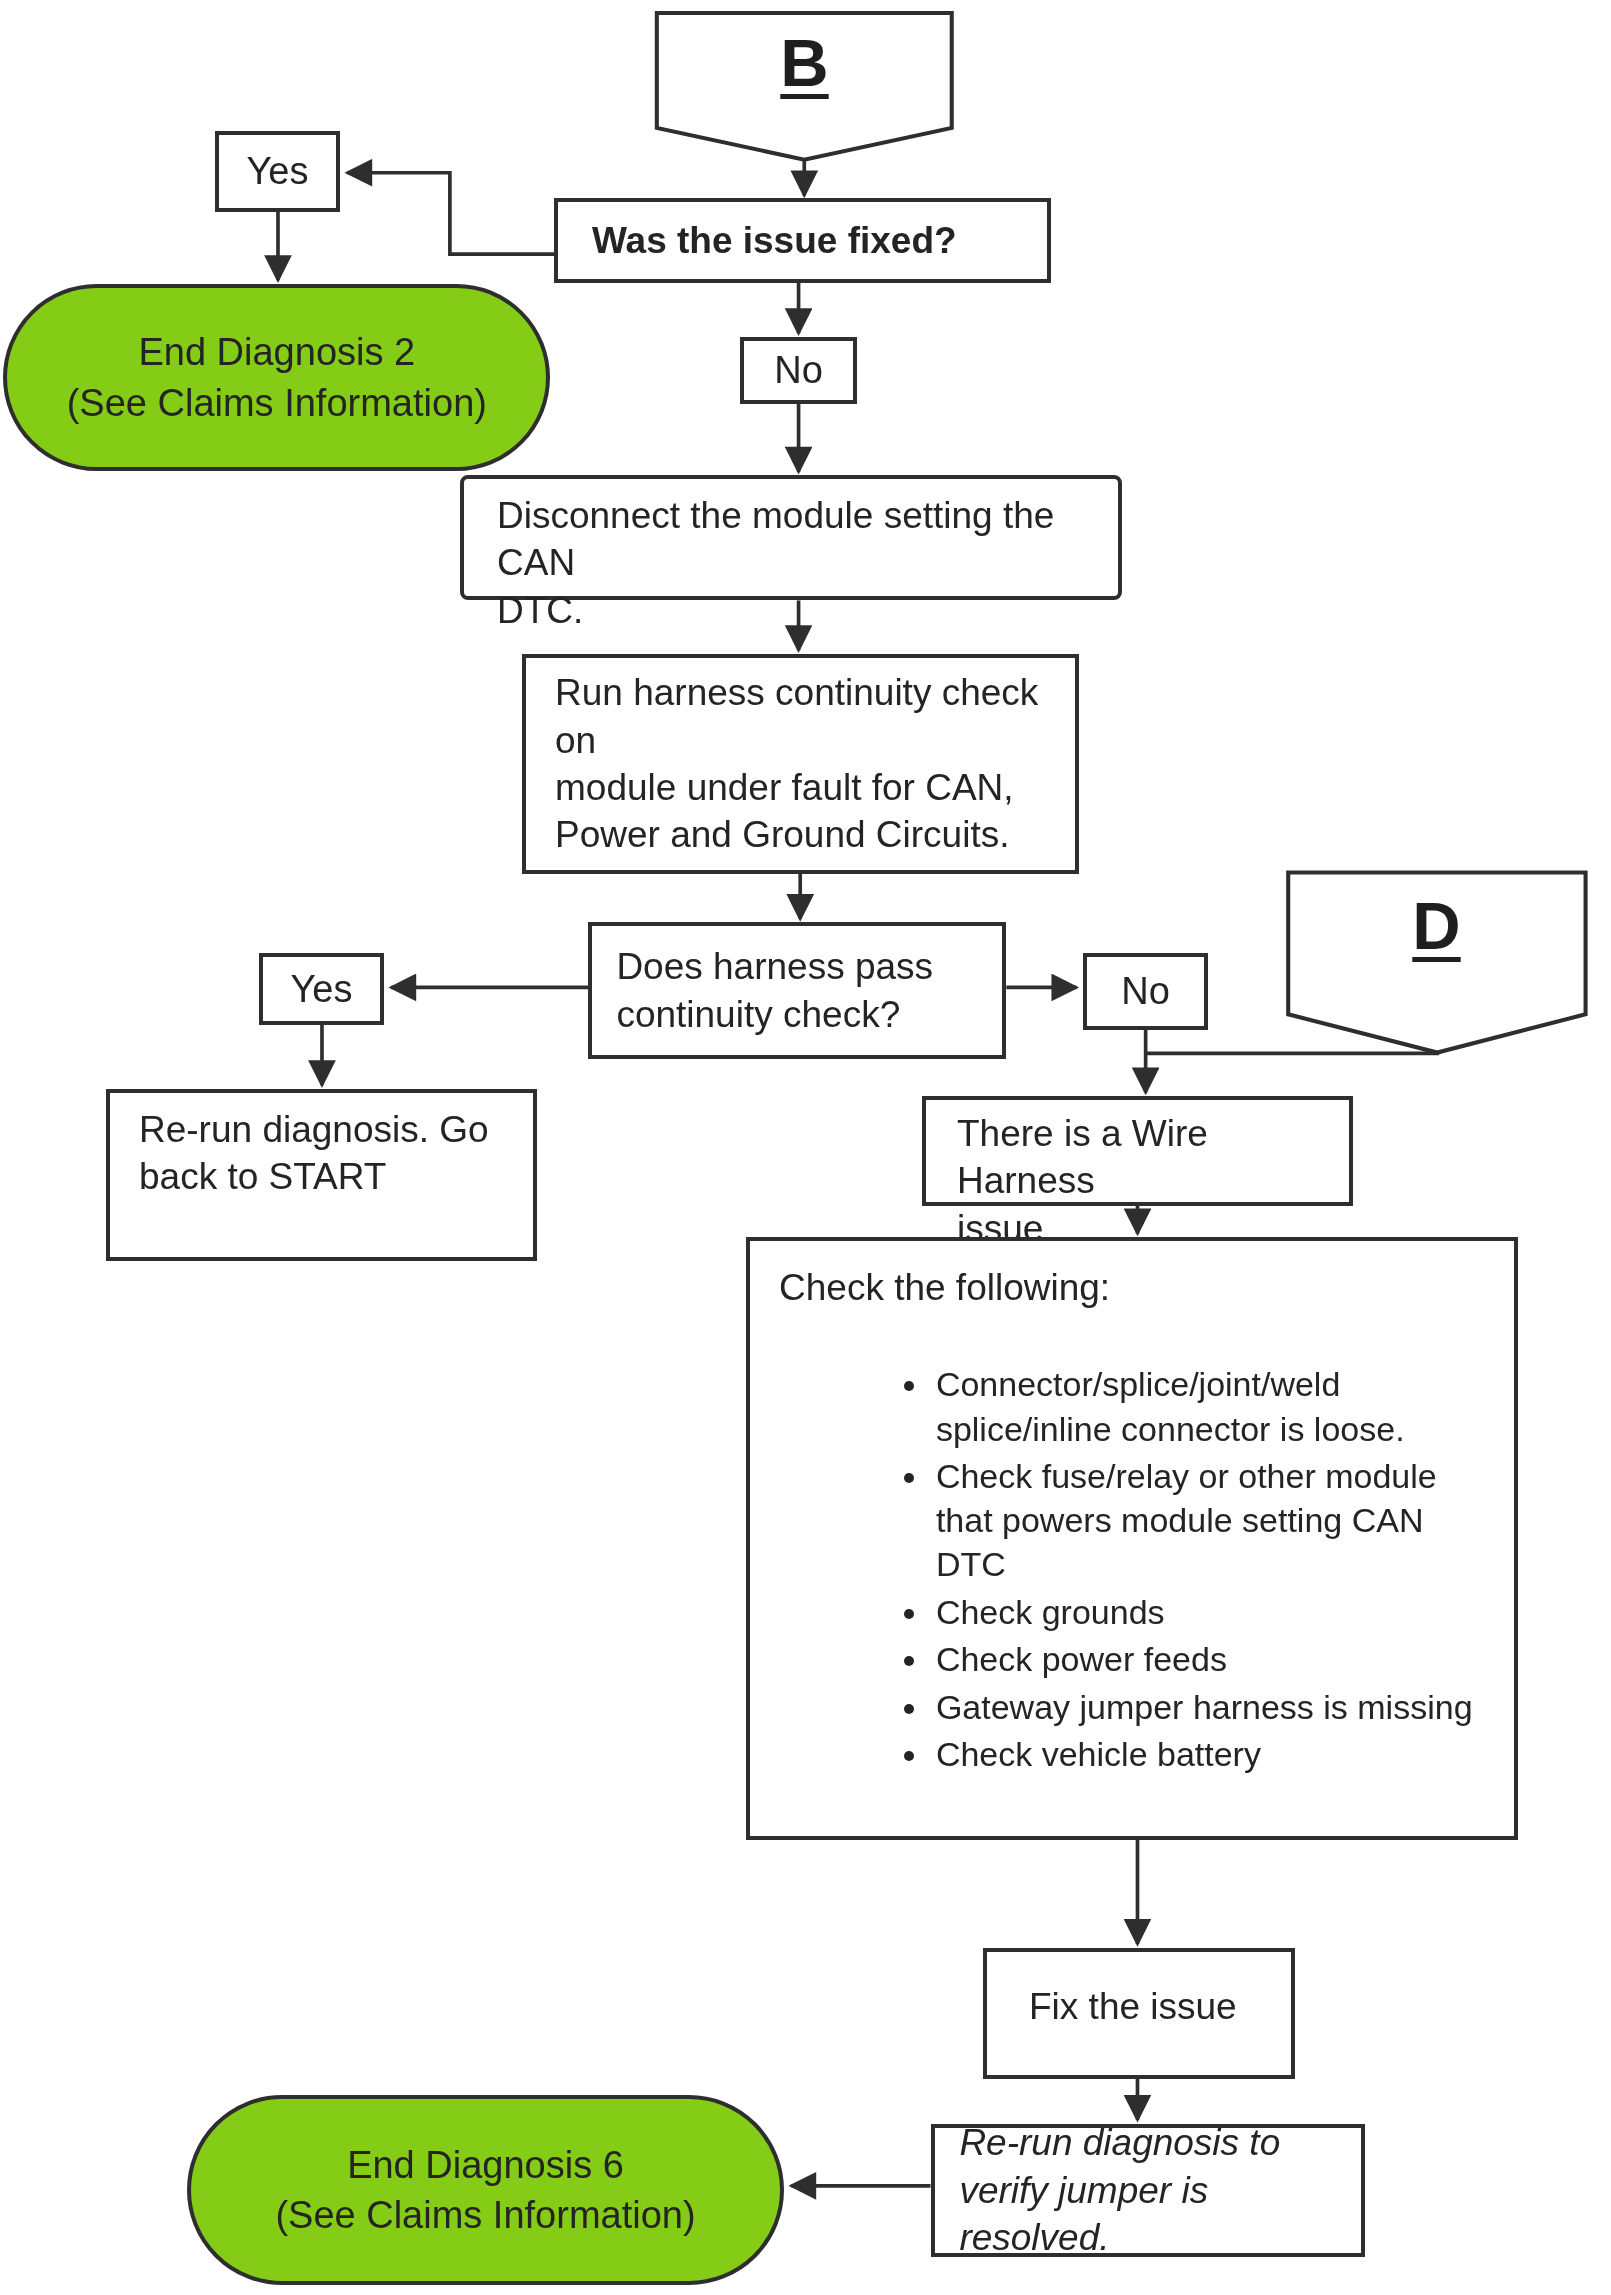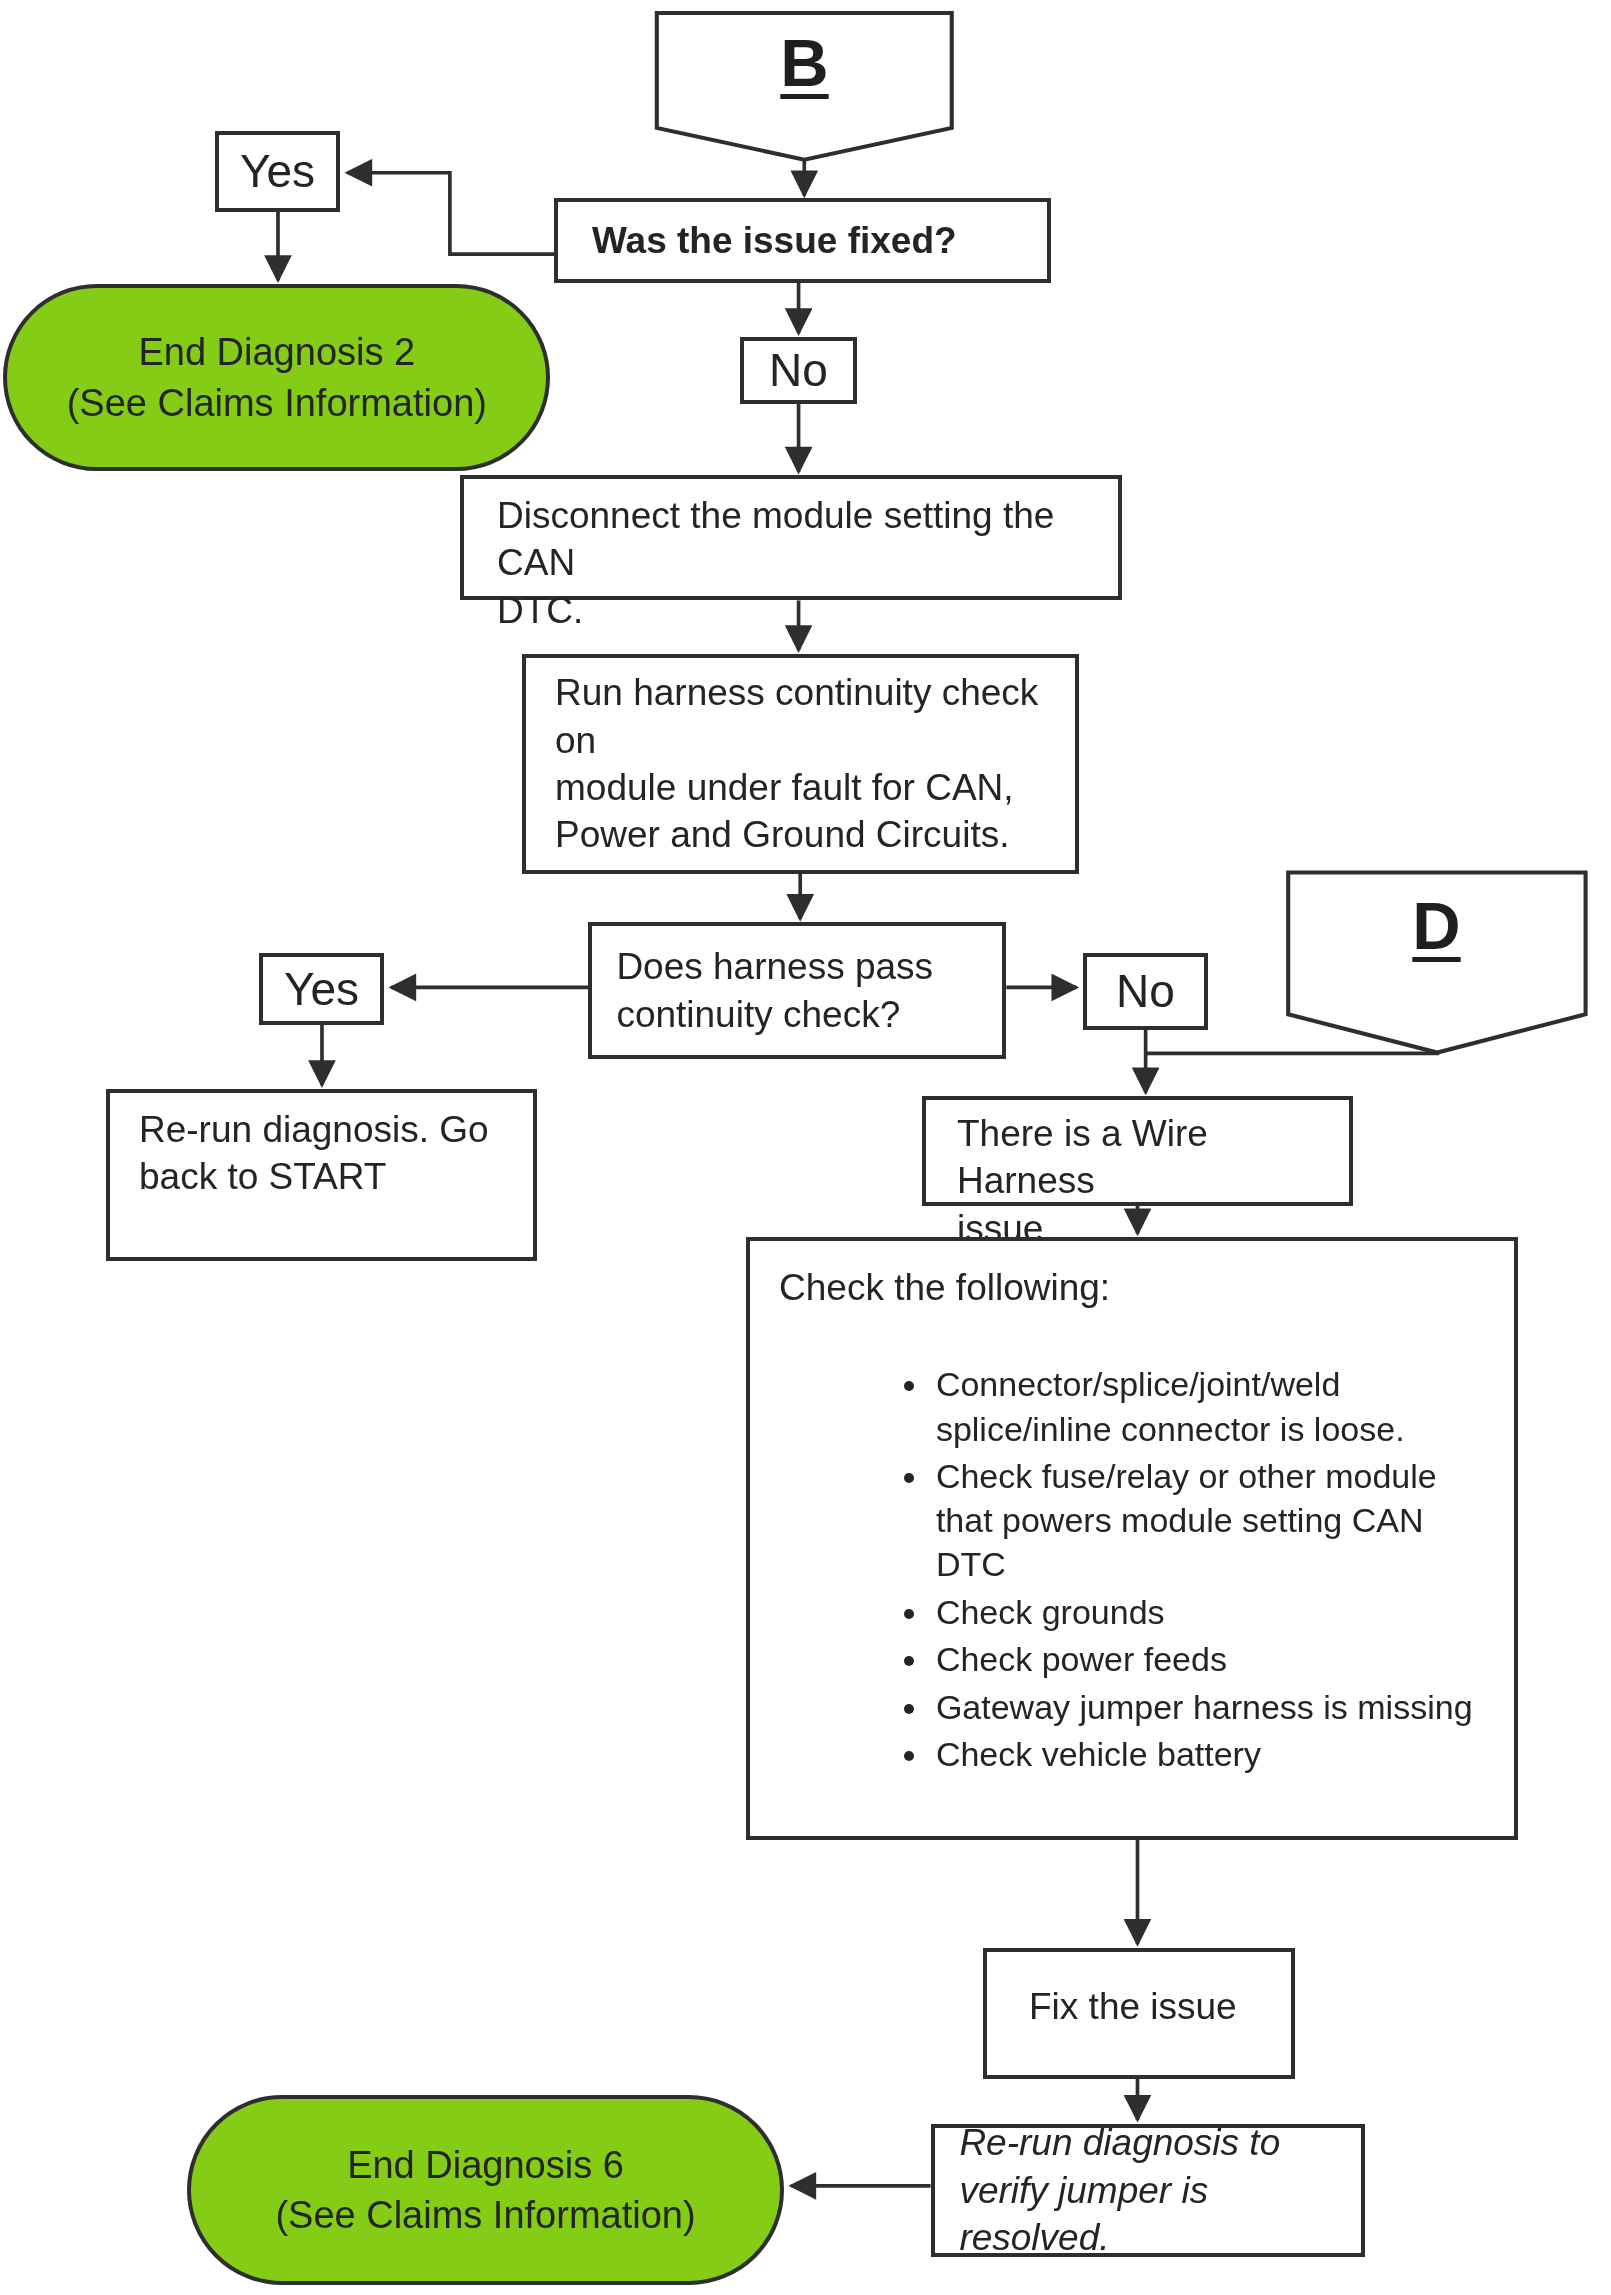--- a/index.html
+++ b/index.html
@@ -18,21 +18,21 @@
     box-sizing: border-box;
     border: 4.1px solid #2e2e2e;
     background: #ffffff;
     font-size: 37px;
     line-height: 1.28;
     color: #242424;
   }
   .center { display: flex; align-items: center; justify-content: center; text-align: center; }
   .vcenter { display: flex; align-items: center; }
   .vcol { display: flex; flex-direction: column; justify-content: center; }
-  .label-box { border-width: 4.9px; font-size: 46px; }
+  .label-box { border-width: 4.9px; font-size: 38px; }
   .oval {
     position: absolute;
     box-sizing: border-box;
     border: 4.1px solid #2e2e2e;
     background: #84cc16;
     border-radius: 98px;
     display: flex; flex-direction: column;
     align-items: center; justify-content: center;
     font-size: 38px; line-height: 1.32; text-align: center;
   }
@@ -97,21 +97,21 @@
 
   <div class="node vcenter" style="left:554px; top:198px; width:497px; height:85px; padding-left:34px;font-weight:bold;">Was the issue fixed?</div>
 
   <div class="oval" style="left:3.3px; top:284px; width:547px; height:187px;">
     <div>End Diagnosis 2</div>
     <div>(See Claims Information)</div>
   </div>
 
   <div class="node center label-box" style="left:740px; top:337px; width:117px; height:67px;">No</div>
 
-  <div class="node" style="left:460px; top:475px; width:662px; height:125px; padding:13px 16.3px 0 33px;">
+  <div class="node" style="left:460px; top:475px; width:662px; height:125px; padding:13px 16.3px 0 33px;border-radius:8px;">
     <div>Disconnect the module setting the CAN</div>
     <div>DTC.</div>
   </div>
 
   <div class="node" style="left:522px; top:654px; width:557px; height:220px; padding:11.4px 8.1px 0 29px;">
     <div>Run harness continuity check on</div>
     <div>module under fault for CAN,</div>
     <div>Power and Ground Circuits.</div>
   </div>
 

